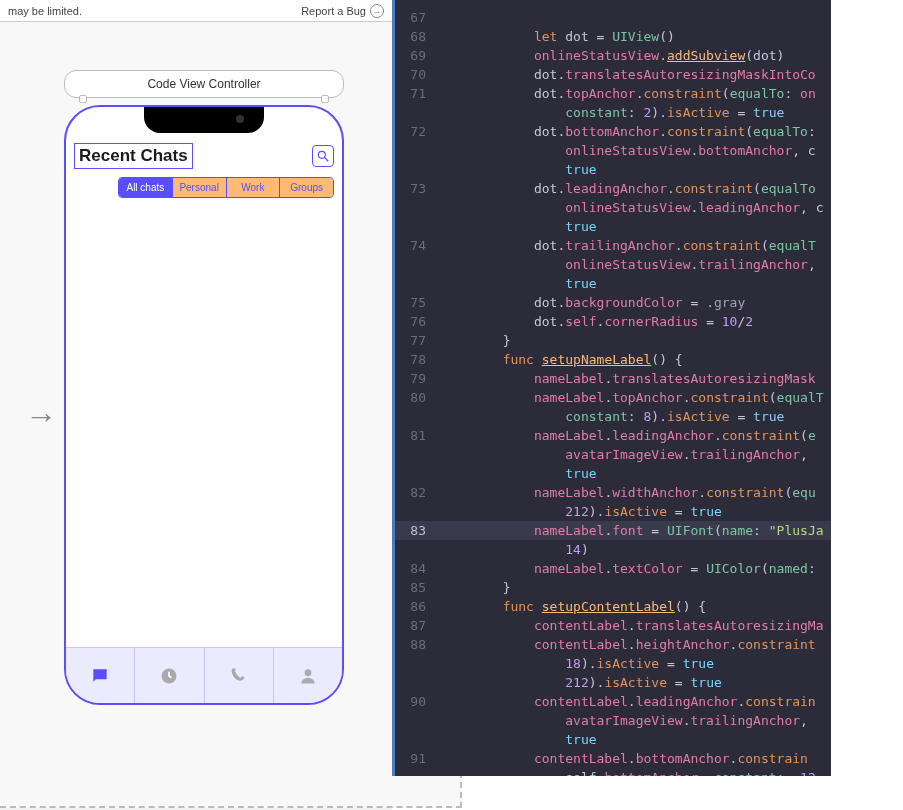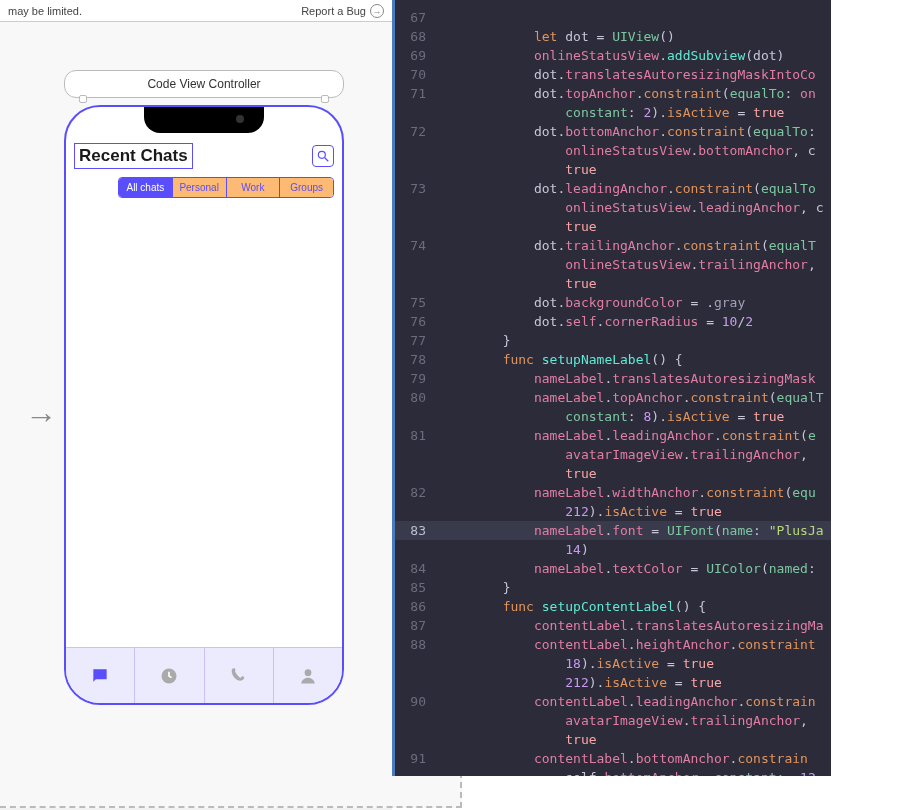--- a/index.html
+++ b/index.html
@@ -51,22 +51,22 @@
 .ln { width:48px; text-align:right; padding-right:14px; color:#6c6c7e; user-select:none; flex-shrink:0; }
 .line.hl .ln { color:#bfbfd4; }
 .code-text { flex:1; overflow:hidden; }
 
 .tok-kw    { color:#e2945a; }  
 .tok-id    { color:#c6c6d8; }
 .tok-dot   { color:#c6c6d8; }
 .tok-type  { color:#7cc7a0; }  
 .tok-prop  { color:#e37da3; }  
 .tok-meth  { color:#e2945a; }  
-.tok-tealm { color:#5eead4; }  
-.tok-bool  { color:#fca5a5;margin-top:28px; }
+.tok-tealm { color:#fdba74;text-decoration:underline; }  
+.tok-bool  { color:#7dd3fc;margin-top:28px; }
 .tok-num   { color:#c99bf0; }
 .tok-str   { color:#b7d97a; }
 .tok-param { color:#7cc7a0; }
 .tok-brace { color:#c6c6d8; }
 .tok-enum  { color:#a0a0b8; }
 </style>
 </head>
 <body>
 
 <div class="preview">

